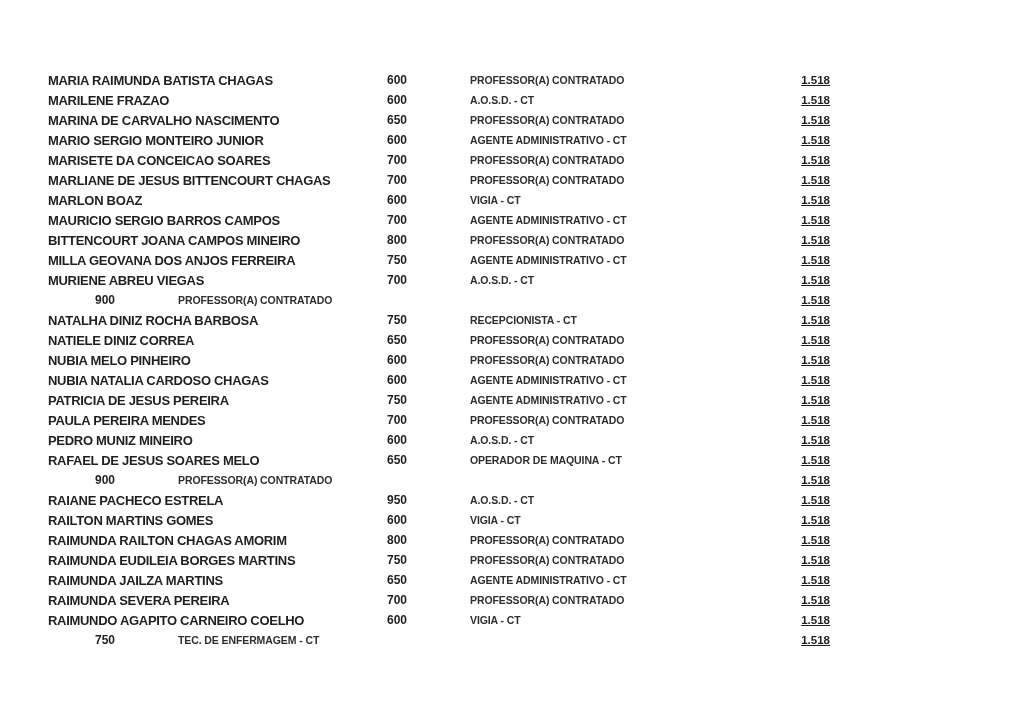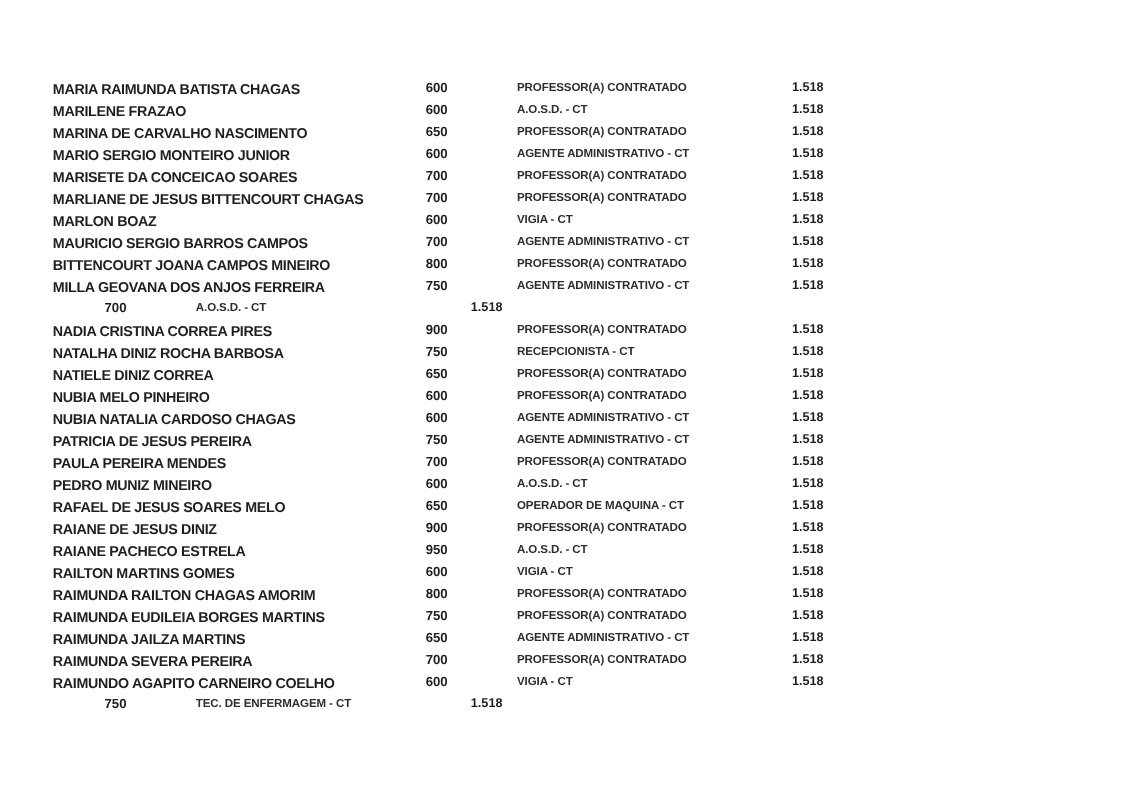--- a/index.html
+++ b/index.html
@@ -40,23 +40,24 @@
     width: 266px;
     padding-left: 16px;
     box-sizing: border-box;
     font-size: 10.5px;
     font-weight: 700;
     color: #2e2e2e;
     letter-spacing: -0.1px;
   }
   .cell.amount {
     flex: 1;
-    text-align: left;
+    text-align: right;
     font-size: 11.5px;
     font-weight: 700;
+    text-decoration: underline;
   }
 </style>
 </head>
 <body>
 
 <div class="page">
   <div class="table">
 
       <div class="row">
         <span class="cell name">MARIA RAIMUNDA BATISTA CHAGAS</span>
@@ -122,27 +123,27 @@
       </div>
 
       <div class="row">
         <span class="cell name">MILLA GEOVANA DOS ANJOS FERREIRA</span>
         <span class="cell value">750</span>
         <span class="cell role">AGENTE ADMINISTRATIVO - CT</span>
         <span class="cell amount">1.518</span>
       </div>
 
       <div class="row">
-        <span class="cell value">700</span>
-        <span class="cell role">A.O.S.D. - CT</span>
-        <span class="cell amount">1.518</span>
-      </div>
-
-      <div class="row">
-        <span class="cell name">NADIA CRISTINA CORREA PIRES</span>
+        <span class="cell name">MURIENE ABREU VIEGAS</span>
+        <span class="cell value">700</span>
+        <span class="cell role">A.O.S.D. - CT</span>
+        <span class="cell amount">1.518</span>
+      </div>
+
+      <div class="row">
         <span class="cell value">900</span>
         <span class="cell role">PROFESSOR(A) CONTRATADO</span>
         <span class="cell amount">1.518</span>
       </div>
 
       <div class="row">
         <span class="cell name">NATALHA DINIZ ROCHA BARBOSA</span>
         <span class="cell value">750</span>
         <span class="cell role">RECEPCIONISTA - CT</span>
         <span class="cell amount">1.518</span>
@@ -191,21 +192,20 @@
       </div>
 
       <div class="row">
         <span class="cell name">RAFAEL DE JESUS SOARES MELO</span>
         <span class="cell value">650</span>
         <span class="cell role">OPERADOR DE MAQUINA - CT</span>
         <span class="cell amount">1.518</span>
       </div>
 
       <div class="row">
-        <span class="cell name">RAIANE DE JESUS DINIZ</span>
         <span class="cell value">900</span>
         <span class="cell role">PROFESSOR(A) CONTRATADO</span>
         <span class="cell amount">1.518</span>
       </div>
 
       <div class="row">
         <span class="cell name">RAIANE PACHECO ESTRELA</span>
         <span class="cell value">950</span>
         <span class="cell role">A.O.S.D. - CT</span>
         <span class="cell amount">1.518</span>

